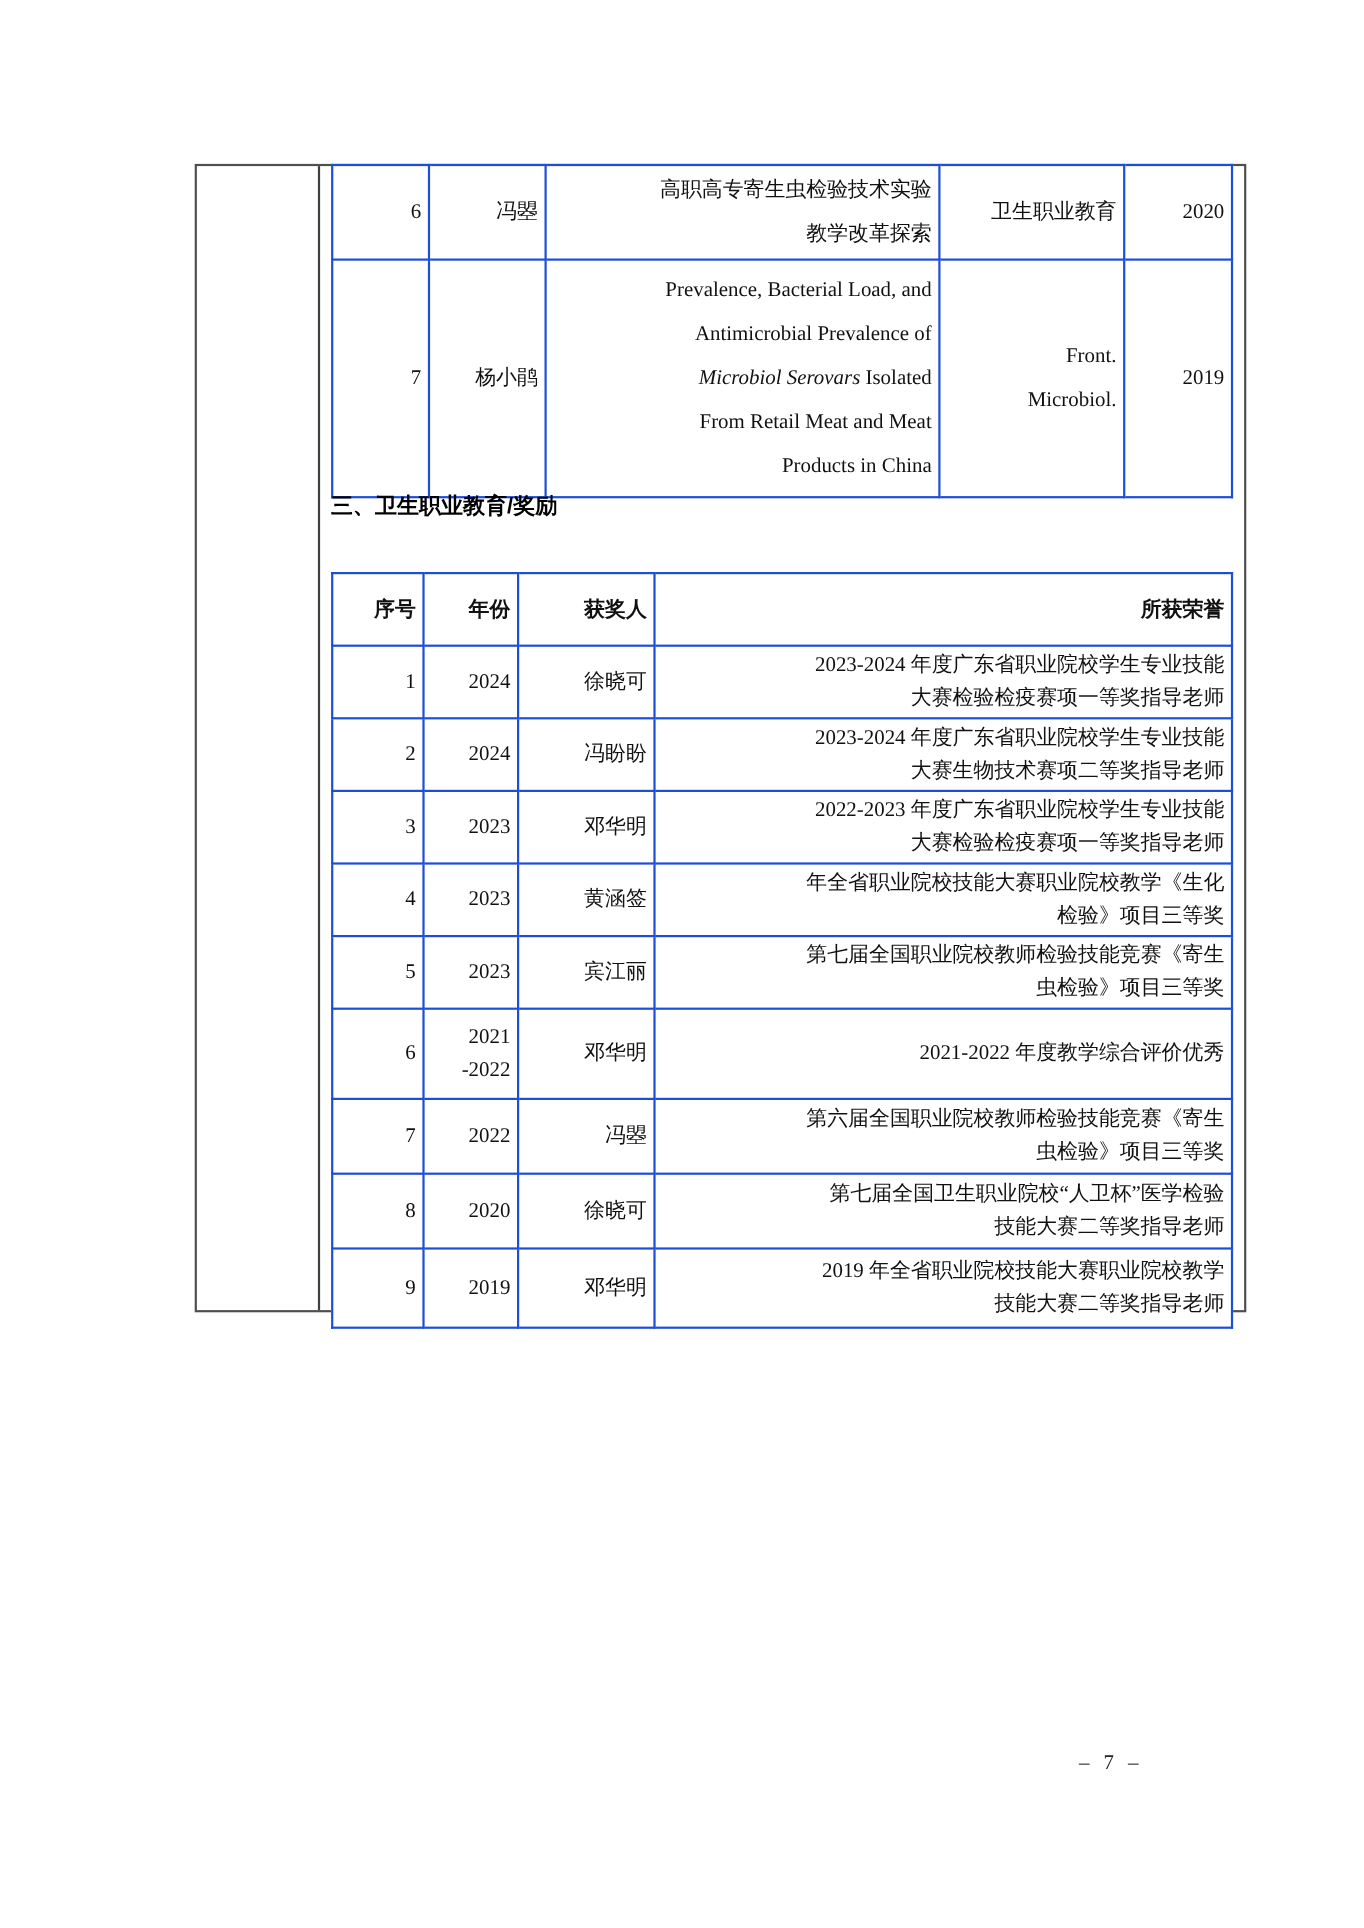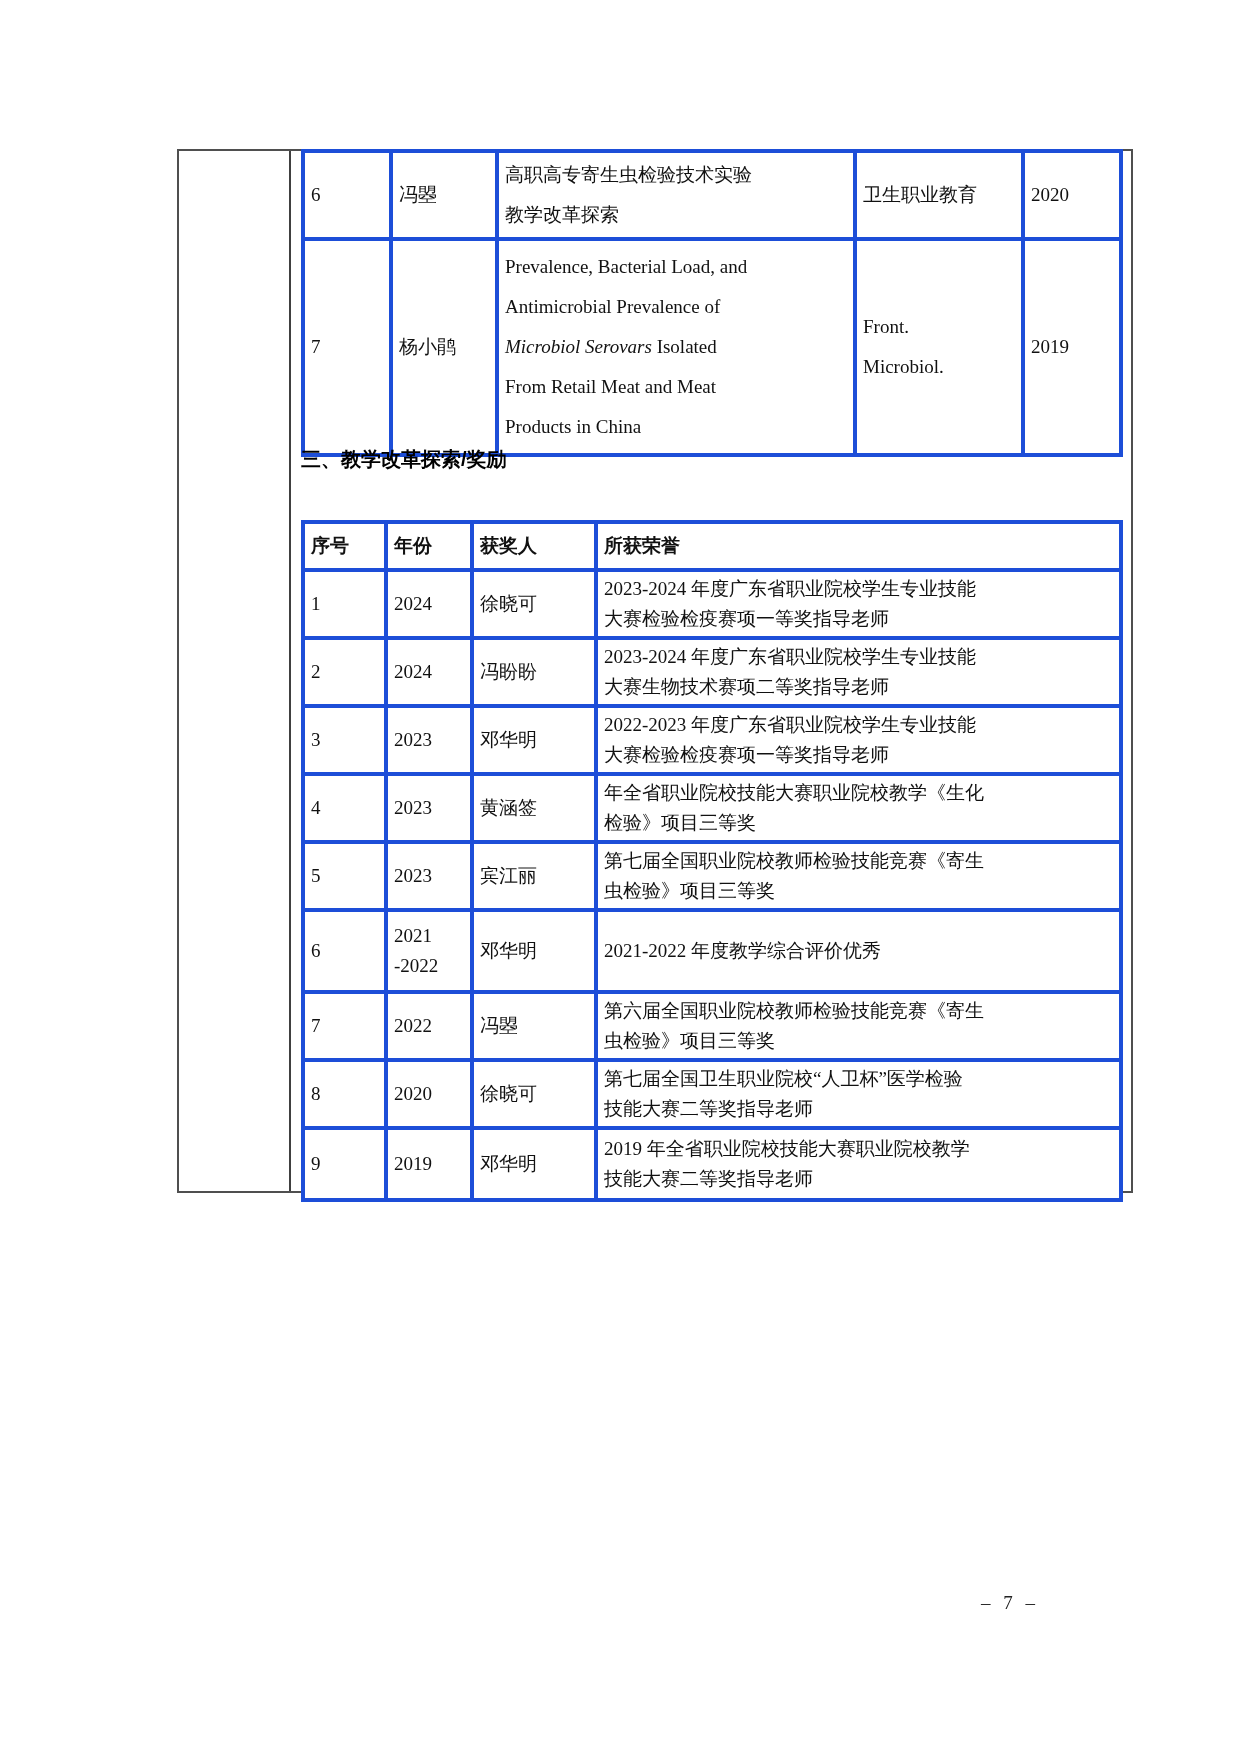--- a/index.html
+++ b/index.html
@@ -25,34 +25,34 @@
     border-left:2px solid #404040;
   }
   table.doc-table{
     position:absolute;
     border-collapse:collapse;
     table-layout:fixed;
     left:122px;
     background:#fff;
   }
   table.doc-table td,table.doc-table th{
-    border:4px solid #1d4ed8;
+    border:2px solid #1d4ed8;
     padding:2px 6px;
-    text-align:left;
+    text-align:right;
     vertical-align:middle;
     font-size:19px;
     font-weight:normal;
     box-sizing:border-box;
     overflow:hidden;
   }
   table.pub-table{top:-2px;}
   table.pub-table td{line-height:40px;}
   table.awards-table{top:369px;}
   table.awards-table td{line-height:30px;}
-  table.awards-table th{font-weight:bold;height:48px;font-size:19px;}
+  table.awards-table th{font-weight:bold;height:66px;font-size:19px;}
   .it{font-style:italic;}
   .section-heading{
     position:absolute;
     left:122px;top:295px;
     font-size:20px;
     font-weight:bold;
     font-family:"Liberation Sans","DejaVu Sans",sans-serif;
     color:#000;
     margin:0;
   }
@@ -120,21 +120,21 @@
               <span class="line"><span>Front.</span></span>
               <span class="line"><span>Microbiol.</span></span>
             </td>
             <td>
               <span class="line"><span>2019</span></span>
             </td>
           </tr>
         </tbody>
     </table>
 
-    <h3 class="section-heading">三、教学改革探索/奖励</h3>
+    <h3 class="section-heading">三、卫生职业教育/奖励</h3>
 
     <table class="doc-table awards-table">
       <colgroup>
         <col style="width:83px">
           <col style="width:86px">
           <col style="width:124px">
         <col style="width:525px">
       </colgroup>
       <thead>
         <tr>

